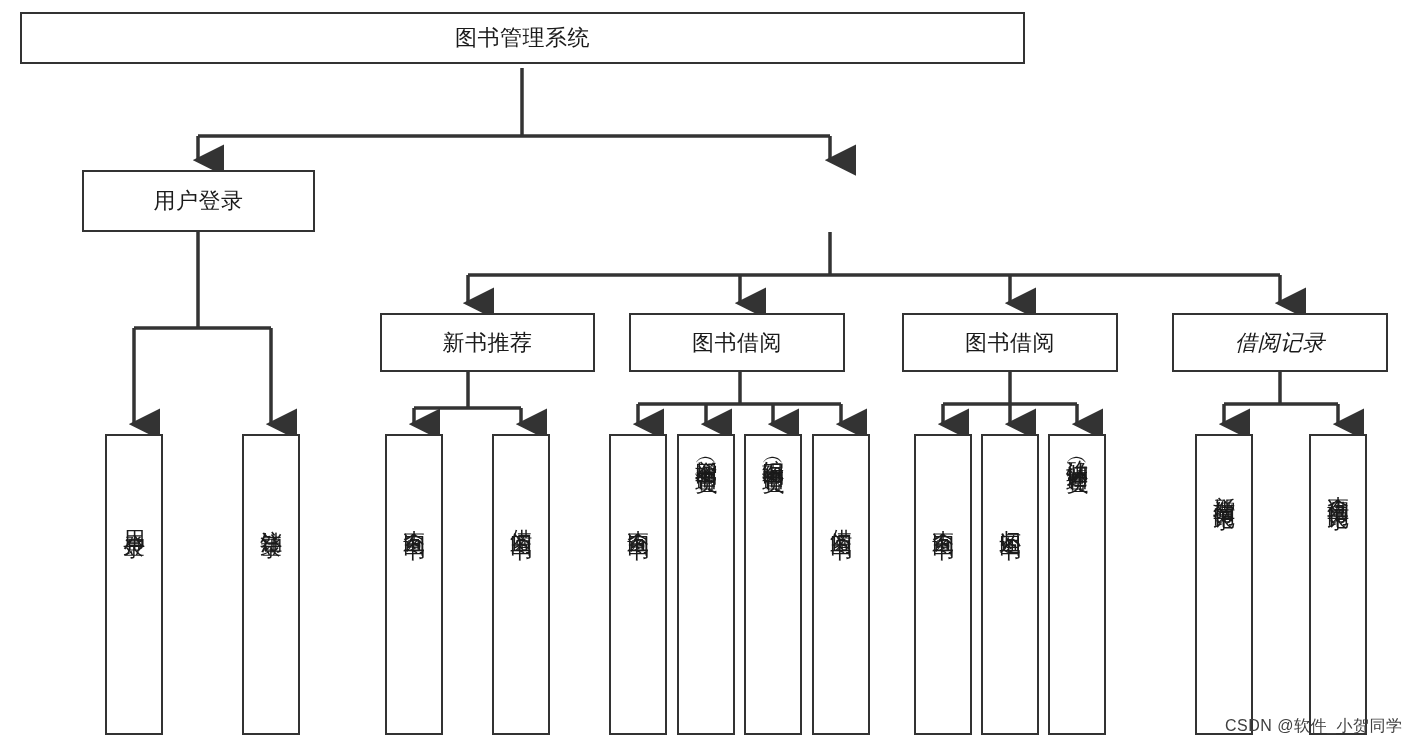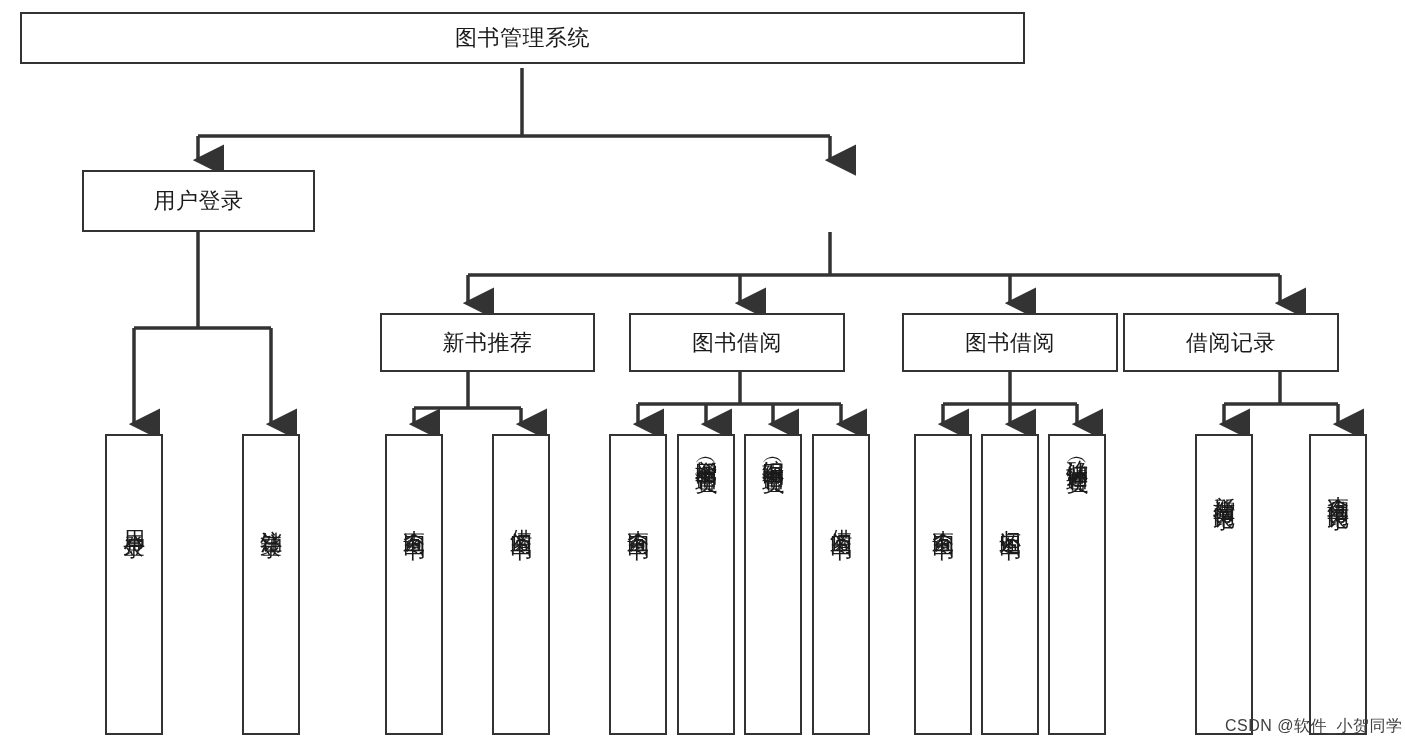--- a/index.html
+++ b/index.html
@@ -139,21 +139,21 @@
 
   <div class="node horiz" style="left:361px; top:313px; width:215px; height:59px;margin-left:19px;">
     <span class="label">新书推荐</span>
   </div>
   <div class="node horiz" style="left:629px; top:313px; width:216px; height:59px;">
     <span class="label">图书借阅</span>
   </div>
   <div class="node horiz" style="left:902px; top:313px; width:216px; height:59px;">
     <span class="label">图书借阅</span>
   </div>
-  <div class="node horiz" style="left:1123px; top:313px; width:216px; height:59px;">
+  <div class="node horiz" style="left:1172px; top:313px; width:216px; height:59px;font-style:italic;">
     <span class="label">借阅记录</span>
   </div>
 
   <div class="node vert" style="left:105px; top:434px; width:58px; height:301px; padding-top:76px;">
     <span class="label">用户登录</span>
   </div>
   <div class="node vert" style="left:242px; top:434px; width:58px; height:301px; padding-top:76px;">
     <span class="label">注销登录</span>
   </div>
 

